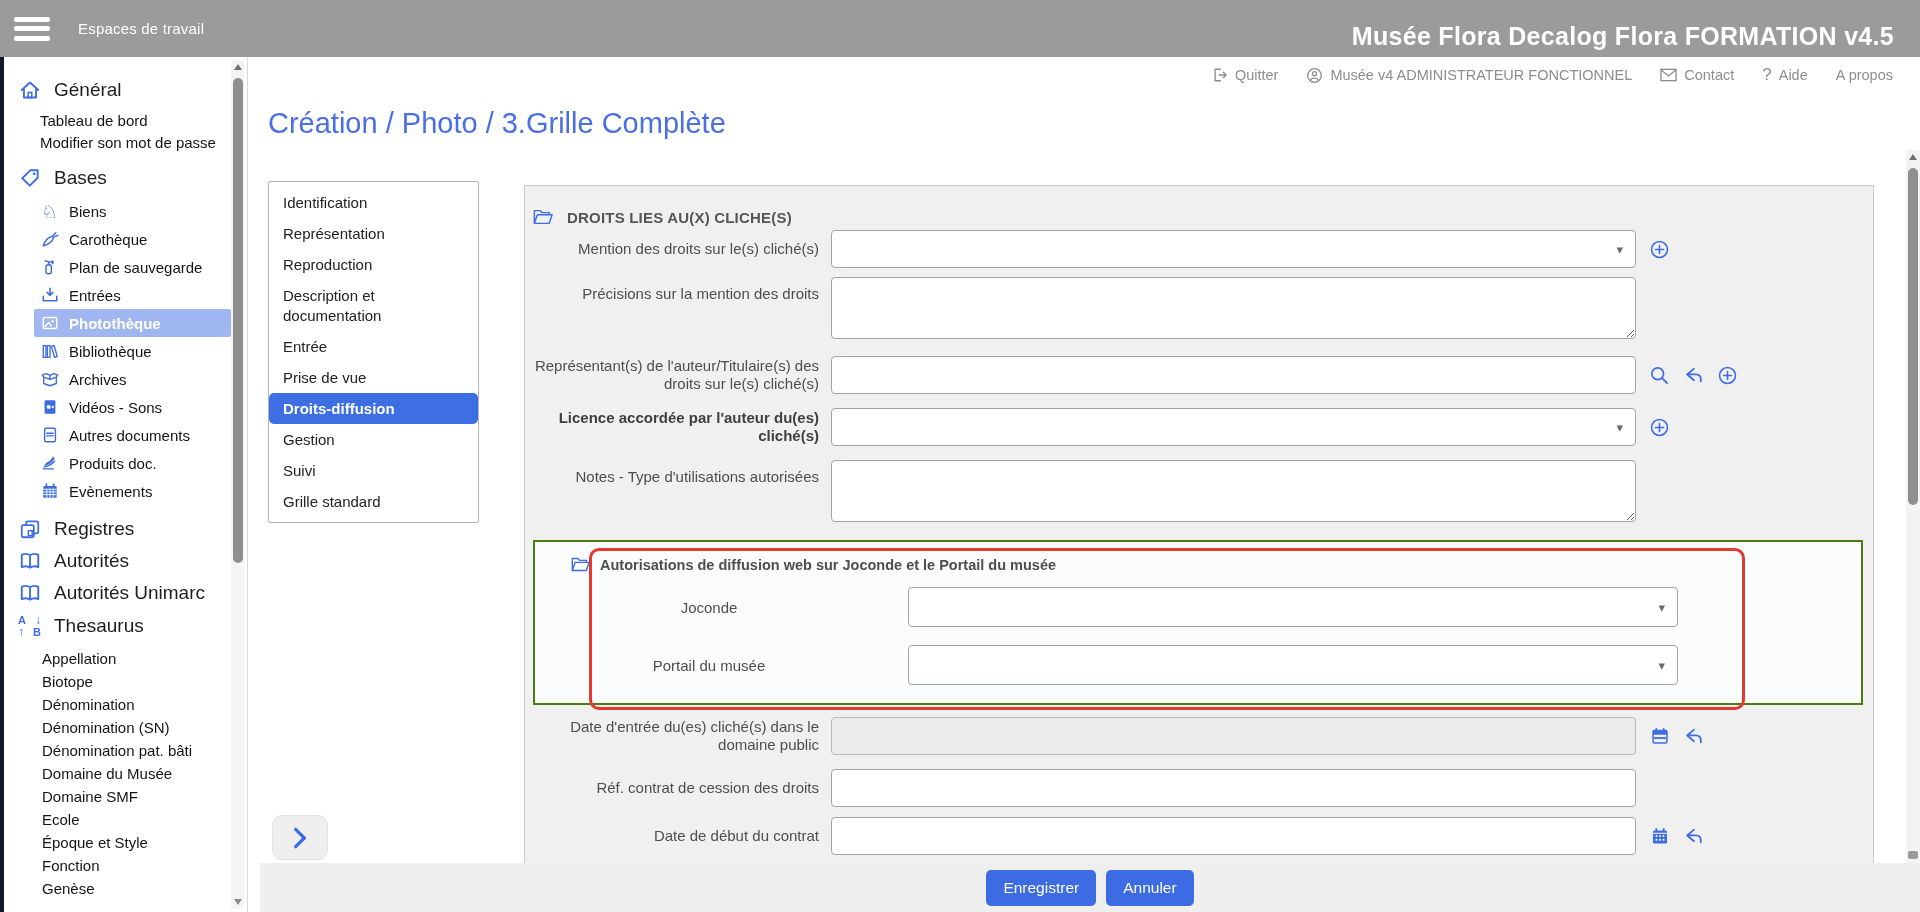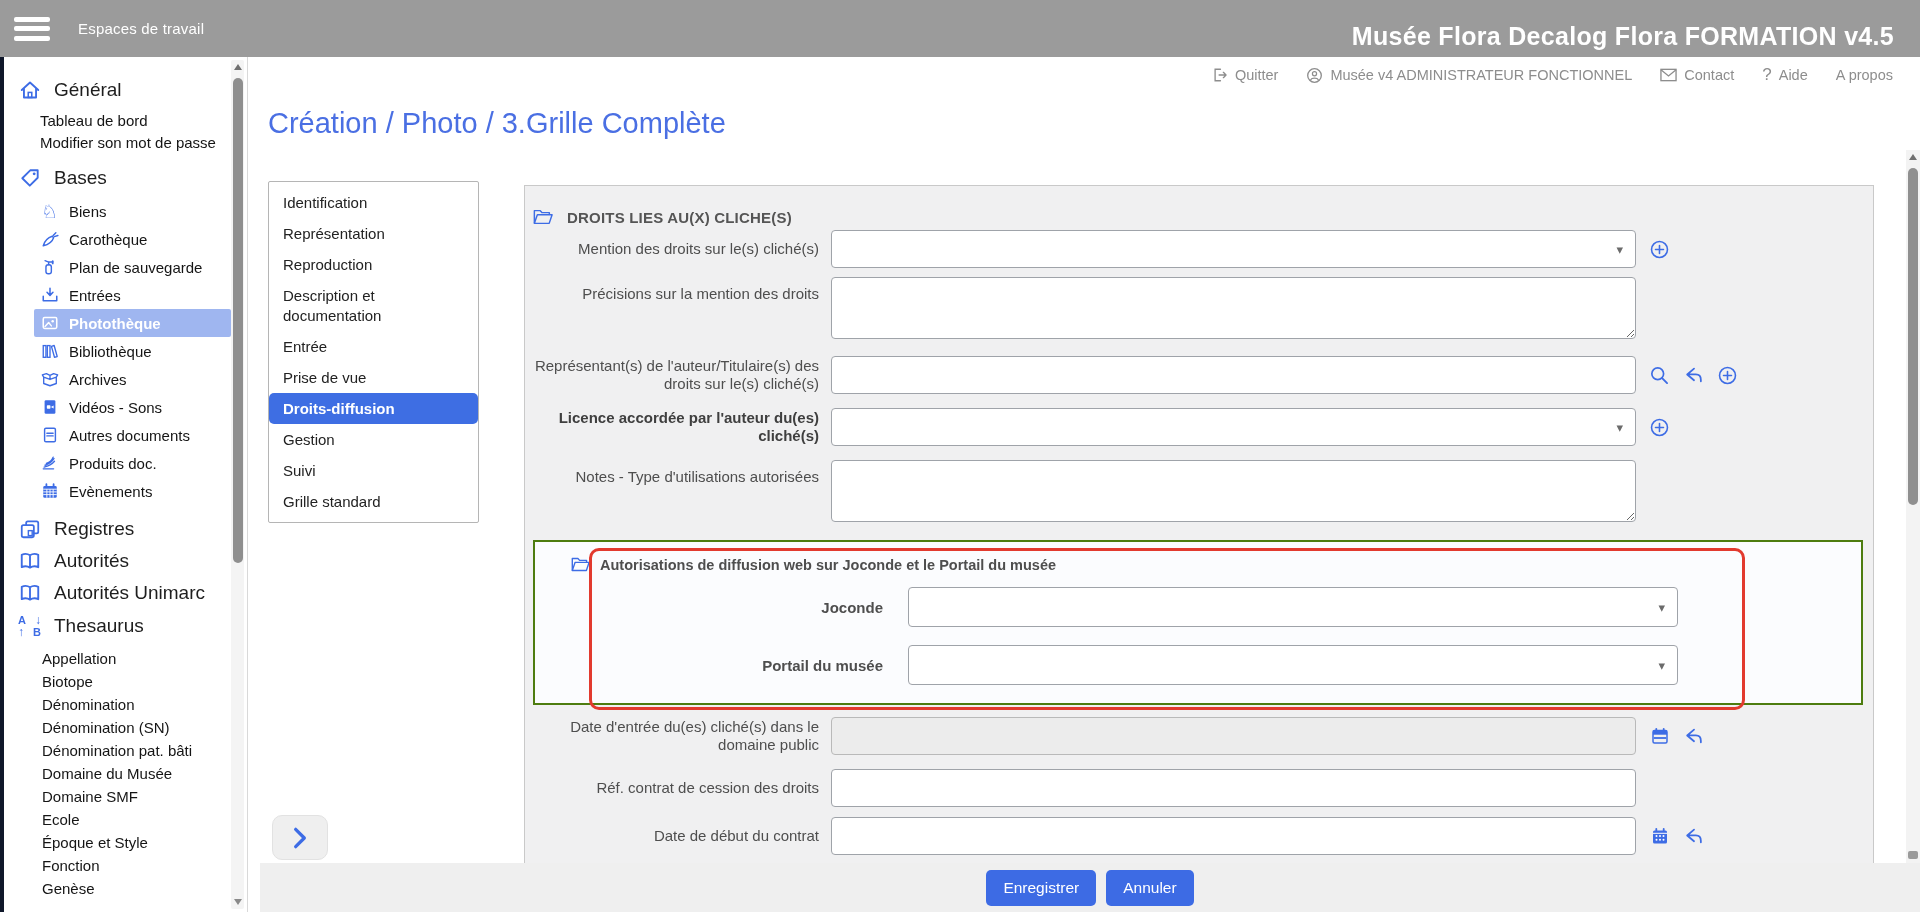--- a/index.html
+++ b/index.html
@@ -74,21 +74,21 @@
   .icons { display:flex; align-items:center; gap:13px; margin-left:13px; }
   .aicon { width:21px; height:21px; display:flex; align-items:center; justify-content:center; cursor:pointer; }
   .gear-txt { font-size:13px; color:#3d6ce5; }
 
   .subpanel { position:relative; margin:14px 10px 0 8px; background:#fbfcfe; border:2px solid #4d7c0f; padding:14px 0 18px; }
   .red-annotation { position:absolute; left:54px; right:116px; top:6px; bottom:-7px; border:3px solid #e23a2e; border-radius:10px; pointer-events:none; z-index:5; }
   .sub-head { display:flex; align-items:center; gap:10px; padding-left:36px; }
   .sub-title { font-size:14.5px; font-weight:bold; color:#4e4e4e; }
   .sub-row { display:flex; align-items:center; margin-top:14px; }
   .sub-row + .sub-row { margin-top:18px; }
-  .sub-lbl { width:348px; text-align:right; font-size:15px; color:#4e4e4e;font-weight:bold; }
+  .sub-lbl { width:348px; text-align:center; font-size:15px; color:#4e4e4e; }
   .sub-ctrl { width:770px; margin-left:25px; }
   .sub-ctrl .selectbox { height:40px; }
 
   
   .footer { position:absolute; left:16px; right:0; bottom:0; height:49px; background:#efefef; display:flex; align-items:center; justify-content:center; gap:10px; z-index:10; }
   .btn { background:#3d6be4; color:#fff; border:none; border-radius:5px; font-family:"Liberation Sans",sans-serif; font-size:15.5px; padding:9px 17px; cursor:pointer; }
 
   
   .main-scroll { position:absolute; right:0; top:93px; bottom:49px; width:14px; background:#f3f3f3; }
   .main-scroll .arr { height:14px; display:flex; align-items:center; justify-content:center; }

